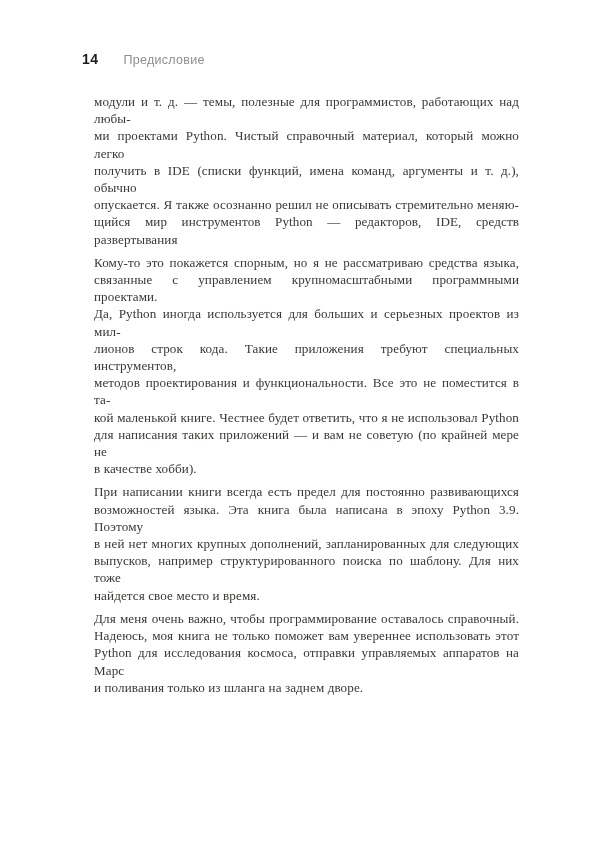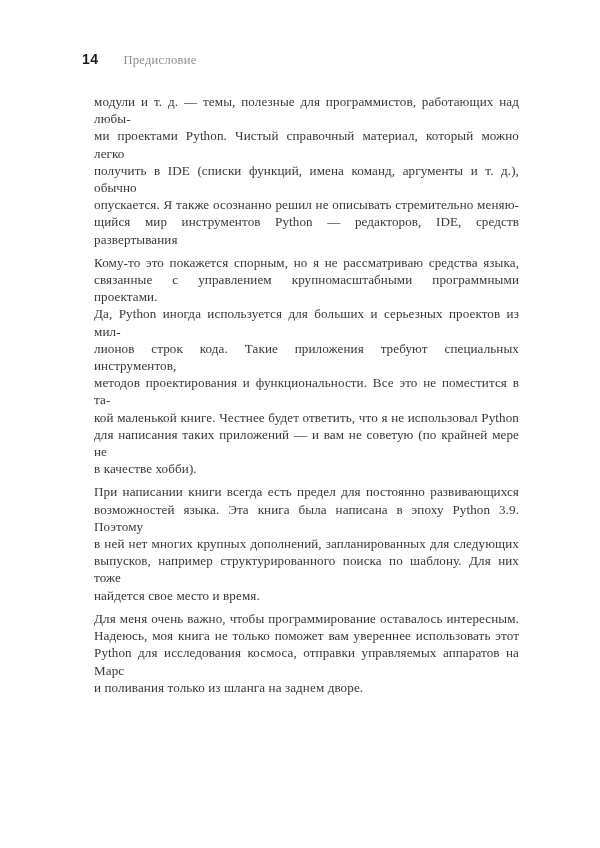--- a/index.html
+++ b/index.html
@@ -28,21 +28,20 @@
     font-weight: 700;
     color: #1d1d1d;
     letter-spacing: 0.4px;
   }
   .chapter {
     margin-left: 25px;
     font-size: 12.5px;
     font-weight: 400;
     color: #8e8e8e;
     letter-spacing: 0.3px;
-    font-family: Liberation Serif, serif;
   }
   .text-block {
     position: absolute;
     left: 82px;
     top: 93px;
     width: 437px;
     color: #3a3834;
   }
   .para {
     margin: 0 0 6px 0;
@@ -88,19 +87,19 @@
         <div class="line last">в качестве хобби).</div>
       </div>
       <div class="para">
         <div class="line">При написании книги всегда есть предел для постоянно развивающихся</div>
         <div class="line">возможностей языка. Эта книга была написана в эпоху Python 3.9. Поэтому</div>
         <div class="line">в ней нет многих крупных дополнений, запланированных для следующих</div>
         <div class="line">выпусков, например структурированного поиска по шаблону. Для них тоже</div>
         <div class="line last">найдется свое место и время.</div>
       </div>
       <div class="para">
-        <div class="line">Для меня очень важно, чтобы программирование оставалось интересным.</div>
+        <div class="line">Для меня очень важно, чтобы программирование оставалось справочный.</div>
         <div class="line">Надеюсь, моя книга не только поможет вам увереннее использовать этот</div>
         <div class="line">Python для исследования космоса, отправки управляемых аппаратов на Марс</div>
         <div class="line last">и поливания только из шланга на заднем дворе.</div>
       </div>
     </main>
 </div>
 
 </body></html>

